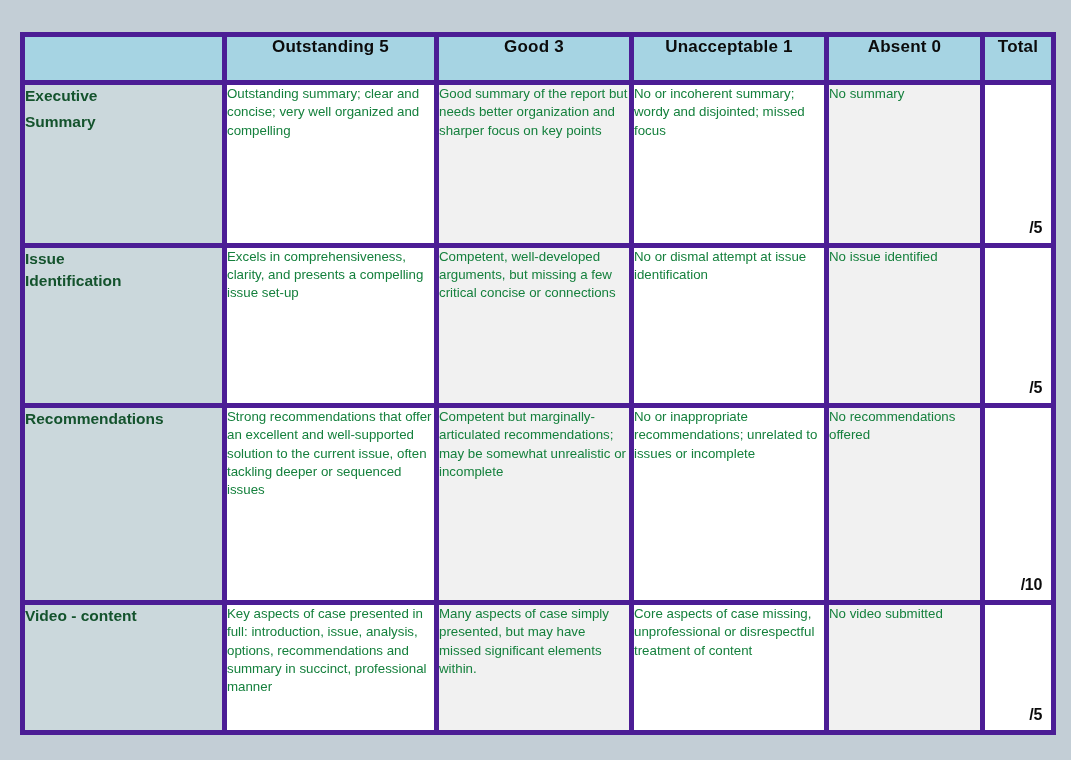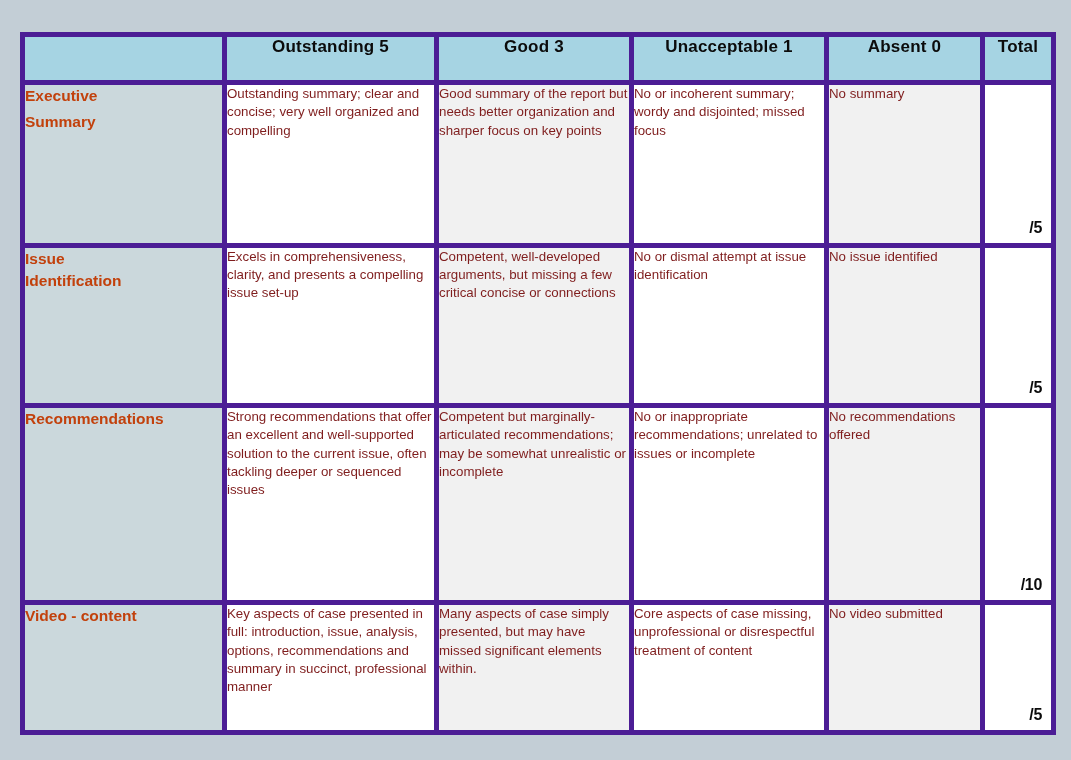--- a/index.html
+++ b/index.html
@@ -58,37 +58,37 @@
     color: #0b0b0b;
     letter-spacing: 0.2px;
   }
   thead th.corner-cell { background: #a6d4e3; }
 
   
   td.criterion-cell {
     background: #cbd8dc;
     font-weight: bold;
     font-size: 15.5px;
-    color: #c2410c;
+    color: #14532d;
     vertical-align: top;
     padding: 18px 10px 10px 18px;
     line-height: 1.45;
   }
   td.criterion-cell .crit-line { display: block; }
   td.criterion-cell.indent-1 { padding-left: 26px; }
   td.criterion-cell.center-mid {
     vertical-align: top;
     padding-top: 22px;
   }
 
   
   td.desc-cell {
     font-size: 13.3px;
     line-height: 1.38;
-    color: #7f1d1d;
+    color: #15803d;
     padding: 8px 9px 8px 9px;
   }
   td.bg-white { background: #ffffff; }
   td.bg-grey  { background: #f1f1f1; }
 
   
   td.total-cell {
     background: #ffffff;
     position: relative;
     padding: 0;

